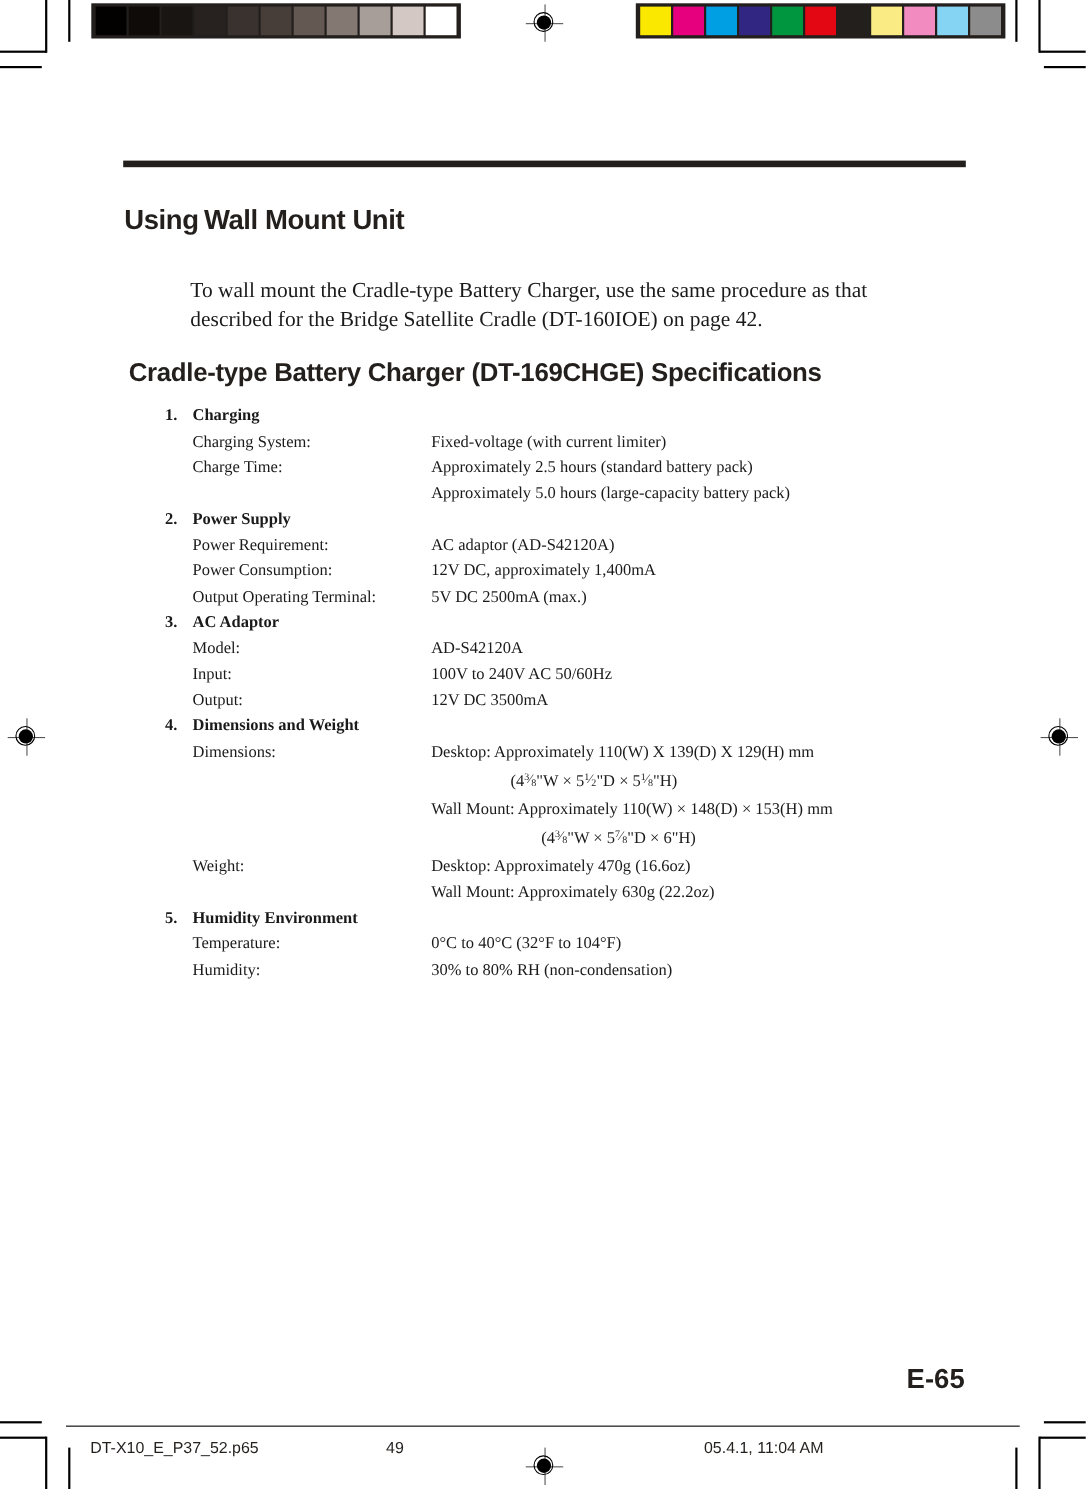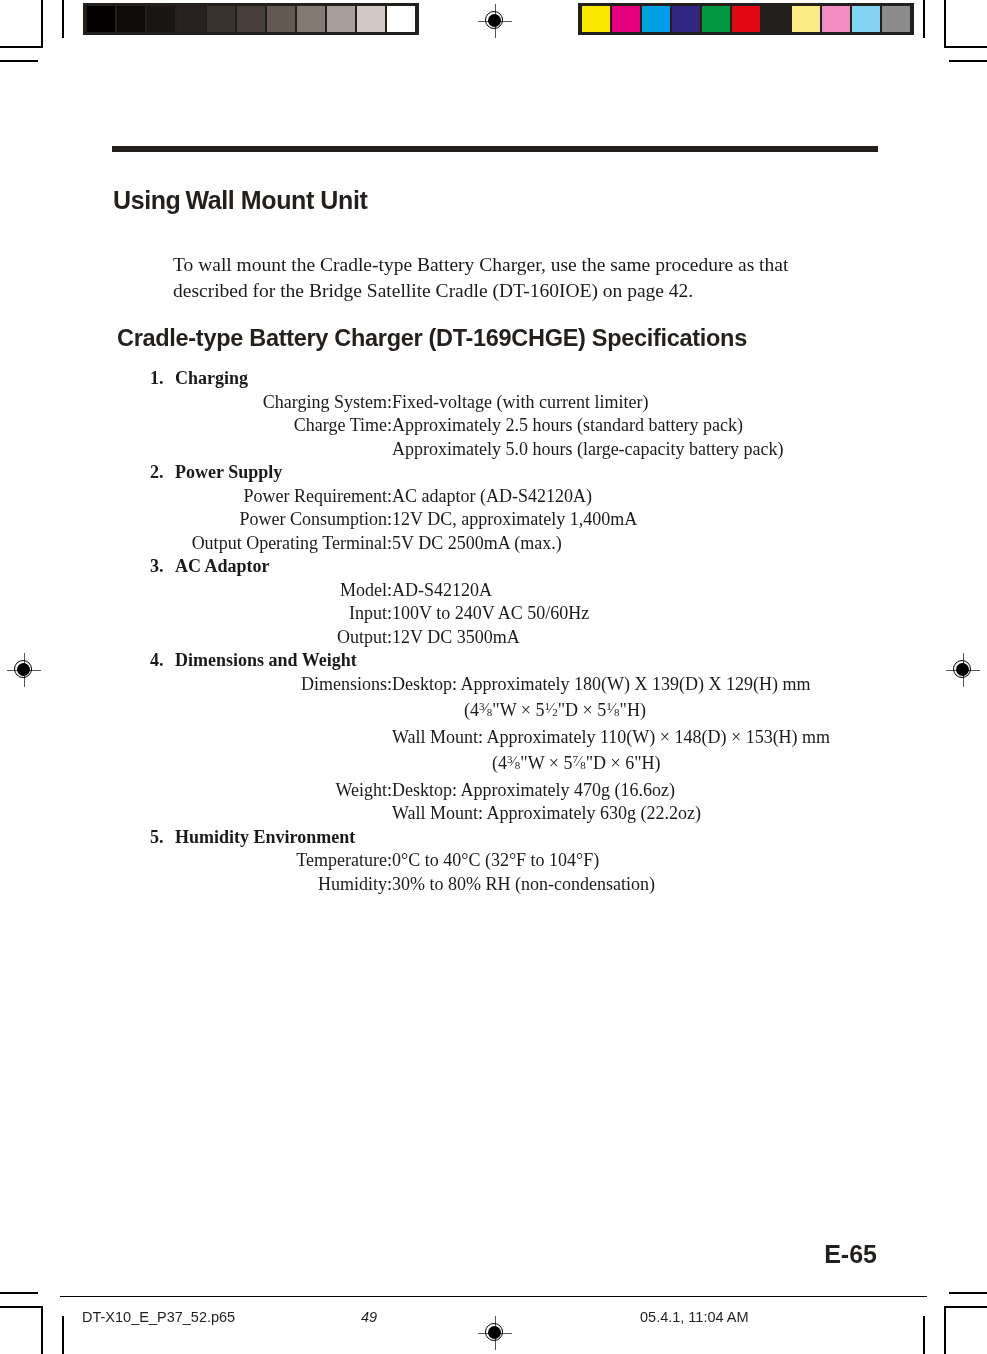--- a/index.html
+++ b/index.html
@@ -138,38 +138,37 @@
     color: #231f1d;
     white-space: nowrap;
   }
 
   
   .spec-list {
     position: absolute;
     left: 150px;
     top: 367px;
     width: 760px;
-    font-size: 18px;
+    font-size: 15px;
     line-height: 23px;
   }
   .spec-group { margin-bottom: 0; }
   .group-title {
     font-weight: bold;
     white-space: nowrap;
     line-height: 23.5px;
   }
   .group-title .num {
     display: inline-block;
     width: 25px;
   }
   .spec-row {
     display: flex;
     line-height: 23.5px;
     white-space: nowrap;
-    text-align: right;
   }
   .spec-row .label {
     display: block;
     width: 242px;
     padding-left: 25px;
     box-sizing: border-box;
     flex: 0 0 242px;
   }
   .spec-row .value { display: block; }
   .cont-row {
@@ -228,21 +227,21 @@
   }
   .footer-bar {
     position: absolute;
     top: 1309px;
     font-family: "Liberation Sans", sans-serif;
     font-size: 14.5px;
     color: #231f1d;
     white-space: nowrap;
   }
   .footer-file { left: 82px; }
-  .footer-pg { left: 361px; font-style: italic; }
+  .footer-pg { left: 351px; }
   .footer-date { left: 640px; }
 </style>
 </head>
 <body>
 
 <div class="calib-strip">
   <div class="patch-row gray" id="gray-row">
       <div class="patch" style="background: rgb(3, 1, 0);"></div>
       <div class="patch" style="background: rgb(14, 11, 9);"></div>
       <div class="patch" style="background: rgb(25, 21, 18);"></div>
@@ -368,21 +367,21 @@
         </div>
         <div class="spec-row">
           <span class="label">Output:</span>
           <span class="value">12V DC 3500mA</span>
         </div>
       </div>
       <div class="spec-group">
         <div class="group-title"><span class="num">4.</span><span>Dimensions and Weight</span></div>
         <div class="spec-row">
           <span class="label">Dimensions:</span>
-          <span class="value">Desktop: Approximately 180(W) X 139(D) X 129(H) mm</span>
+          <span class="value">Desktop: Approximately 110(W) X 139(D) X 129(H) mm</span>
         </div>
         <div class="cont-row">
           <span class="spacer"></span>
           <span class="value indent-frac">(4<span class="frac"><span class="n">3</span><span class="s">⁄</span><span class="d">8</span></span>"W × 5<span class="frac"><span class="n">1</span><span class="s">⁄</span><span class="d">2</span></span>"D ×  5<span class="frac"><span class="n">1</span><span class="s">⁄</span><span class="d">8</span></span>"H)</span>
         </div>
         <div class="cont-row">
           <span class="spacer"></span>
           <span class="value">Wall Mount: Approximately 110(W) × 148(D) × 153(H) mm</span>
         </div>
         <div class="cont-row">

